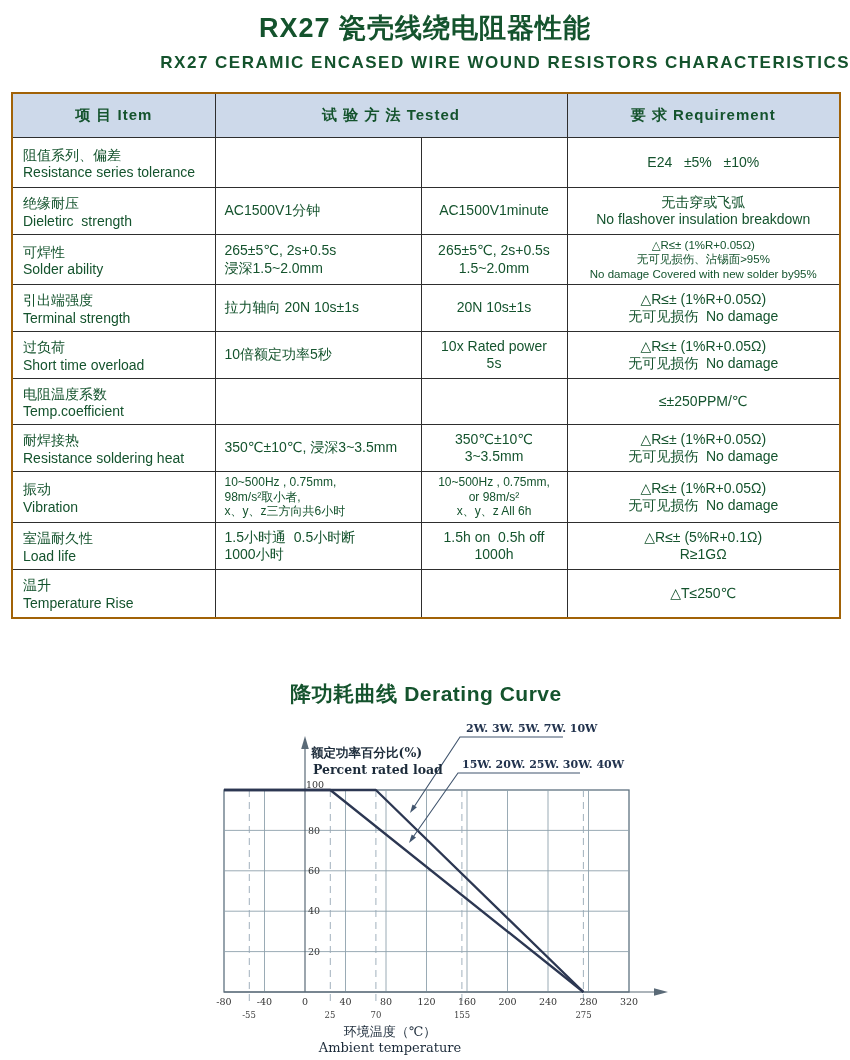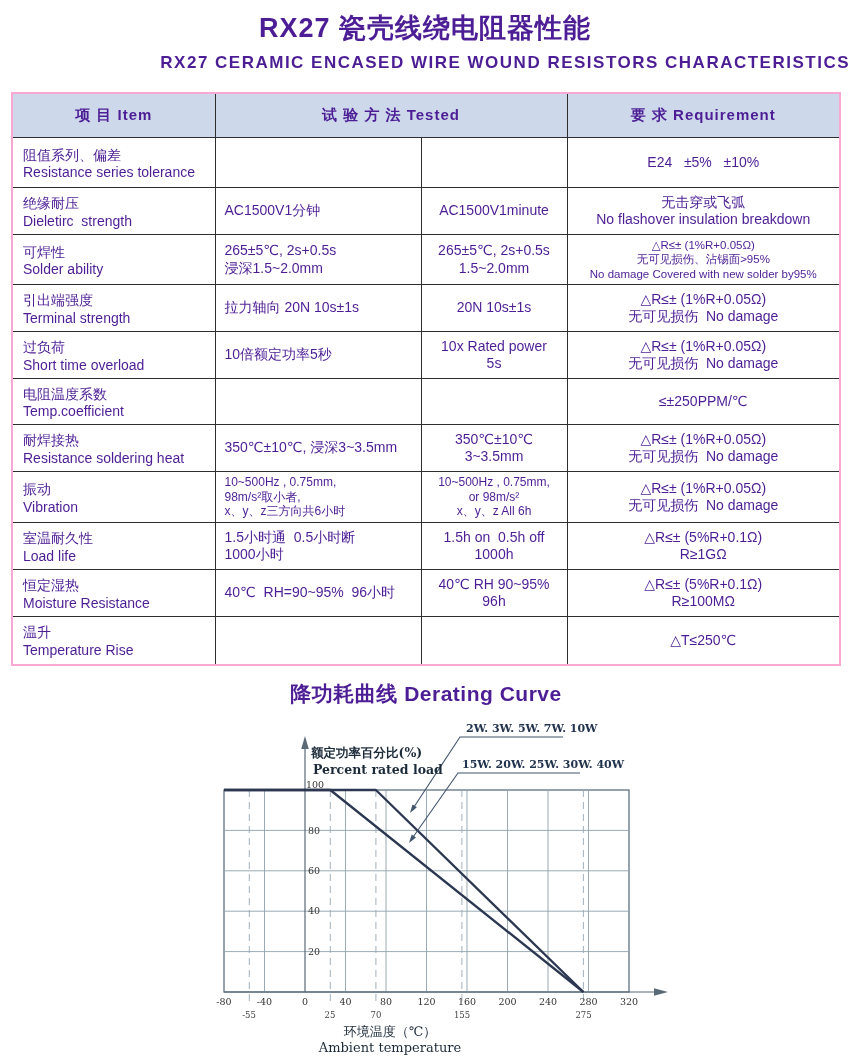--- a/index.html
+++ b/index.html
@@ -1,26 +1,26 @@
 <!DOCTYPE html>
 <html><head>
 <meta charset="utf-8">
 <style>
   html,body { margin:0; padding:0; background:#fff; }
   .page { position:relative; width:850px; height:1060px; background:#ffffff; overflow:hidden;
-          font-family:"Liberation Sans","DejaVu Sans",sans-serif; color:#4c1d95; }
+          font-family:"Liberation Sans","DejaVu Sans",sans-serif; color:#14532d; }
 
   .title { position:absolute; top:10px; left:0; width:850px; text-align:center;
            font-size:27px; font-weight:bold; letter-spacing:1px; }
   .subtitle { position:absolute; top:53px; left:0; width:850px; text-align:right;
               font-size:17px; font-weight:bold; letter-spacing:1.5px; }
 
   table.spec { position:absolute; left:11px; top:92px; width:828px;
                border-collapse:collapse; table-layout:fixed;
-               border:2px solid #f9a8d4; }
+               border:2px solid #a16207; }
   .spec th, .spec td { border:1px solid #2e2e2e; vertical-align:middle; overflow:hidden; }
   .spec thead th { background:#cdd9ea; height:41px; font-size:15px; font-weight:bold; letter-spacing:1px; }
   .spec td { font-size:14px; }
   .ln { line-height:1.24; white-space:pre-wrap; }
   .ln:empty { display:none; }
   .c-item { text-align:left; padding:3px 6px 0 10px; }
   .c-m1   { text-align:left; padding:3px 4px 3px 9px;margin-left:43px; }
   .c-m2   { text-align:center; padding:3px 10px; }
   .c-req  { text-align:center; padding:3px 3px;border-radius:17px; }
   td.sm .ln { font-size:12px; line-height:1.22; }
@@ -205,37 +205,20 @@
           </td>
         <td class="c-m2">
             <div class="ln">1.5h on  0.5h off</div>
             <div class="ln">1000h</div>
           </td>
         <td class="c-req">
             <div class="ln">△R≤± (5%R+0.1Ω)</div>
             <div class="ln">R≥1GΩ</div>
           </td>
       </tr>
-      <tr style="height:47px">
-        <td class="c-item">
-            <div class="ln">恒定湿热</div>
-            <div class="ln">Moisture Resistance</div>
-          </td>
-        <td class="c-m1">
-            <div class="ln">40℃  RH=90~95%  96小时</div>
-          </td>
-        <td class="c-m2">
-            <div class="ln">40℃ RH 90~95%</div>
-            <div class="ln">96h</div>
-          </td>
-        <td class="c-req">
-            <div class="ln">△R≤± (5%R+0.1Ω)</div>
-            <div class="ln">R≥100MΩ</div>
-          </td>
-      </tr>
       <tr style="height:48px">
         <td class="c-item">
             <div class="ln">温升</div>
             <div class="ln">Temperature Rise</div>
           </td>
         <td class="c-m1"></td>
         <td class="c-m2"></td>
         <td class="c-req">
             <div class="ln">△T≤250℃</div>
           </td>

